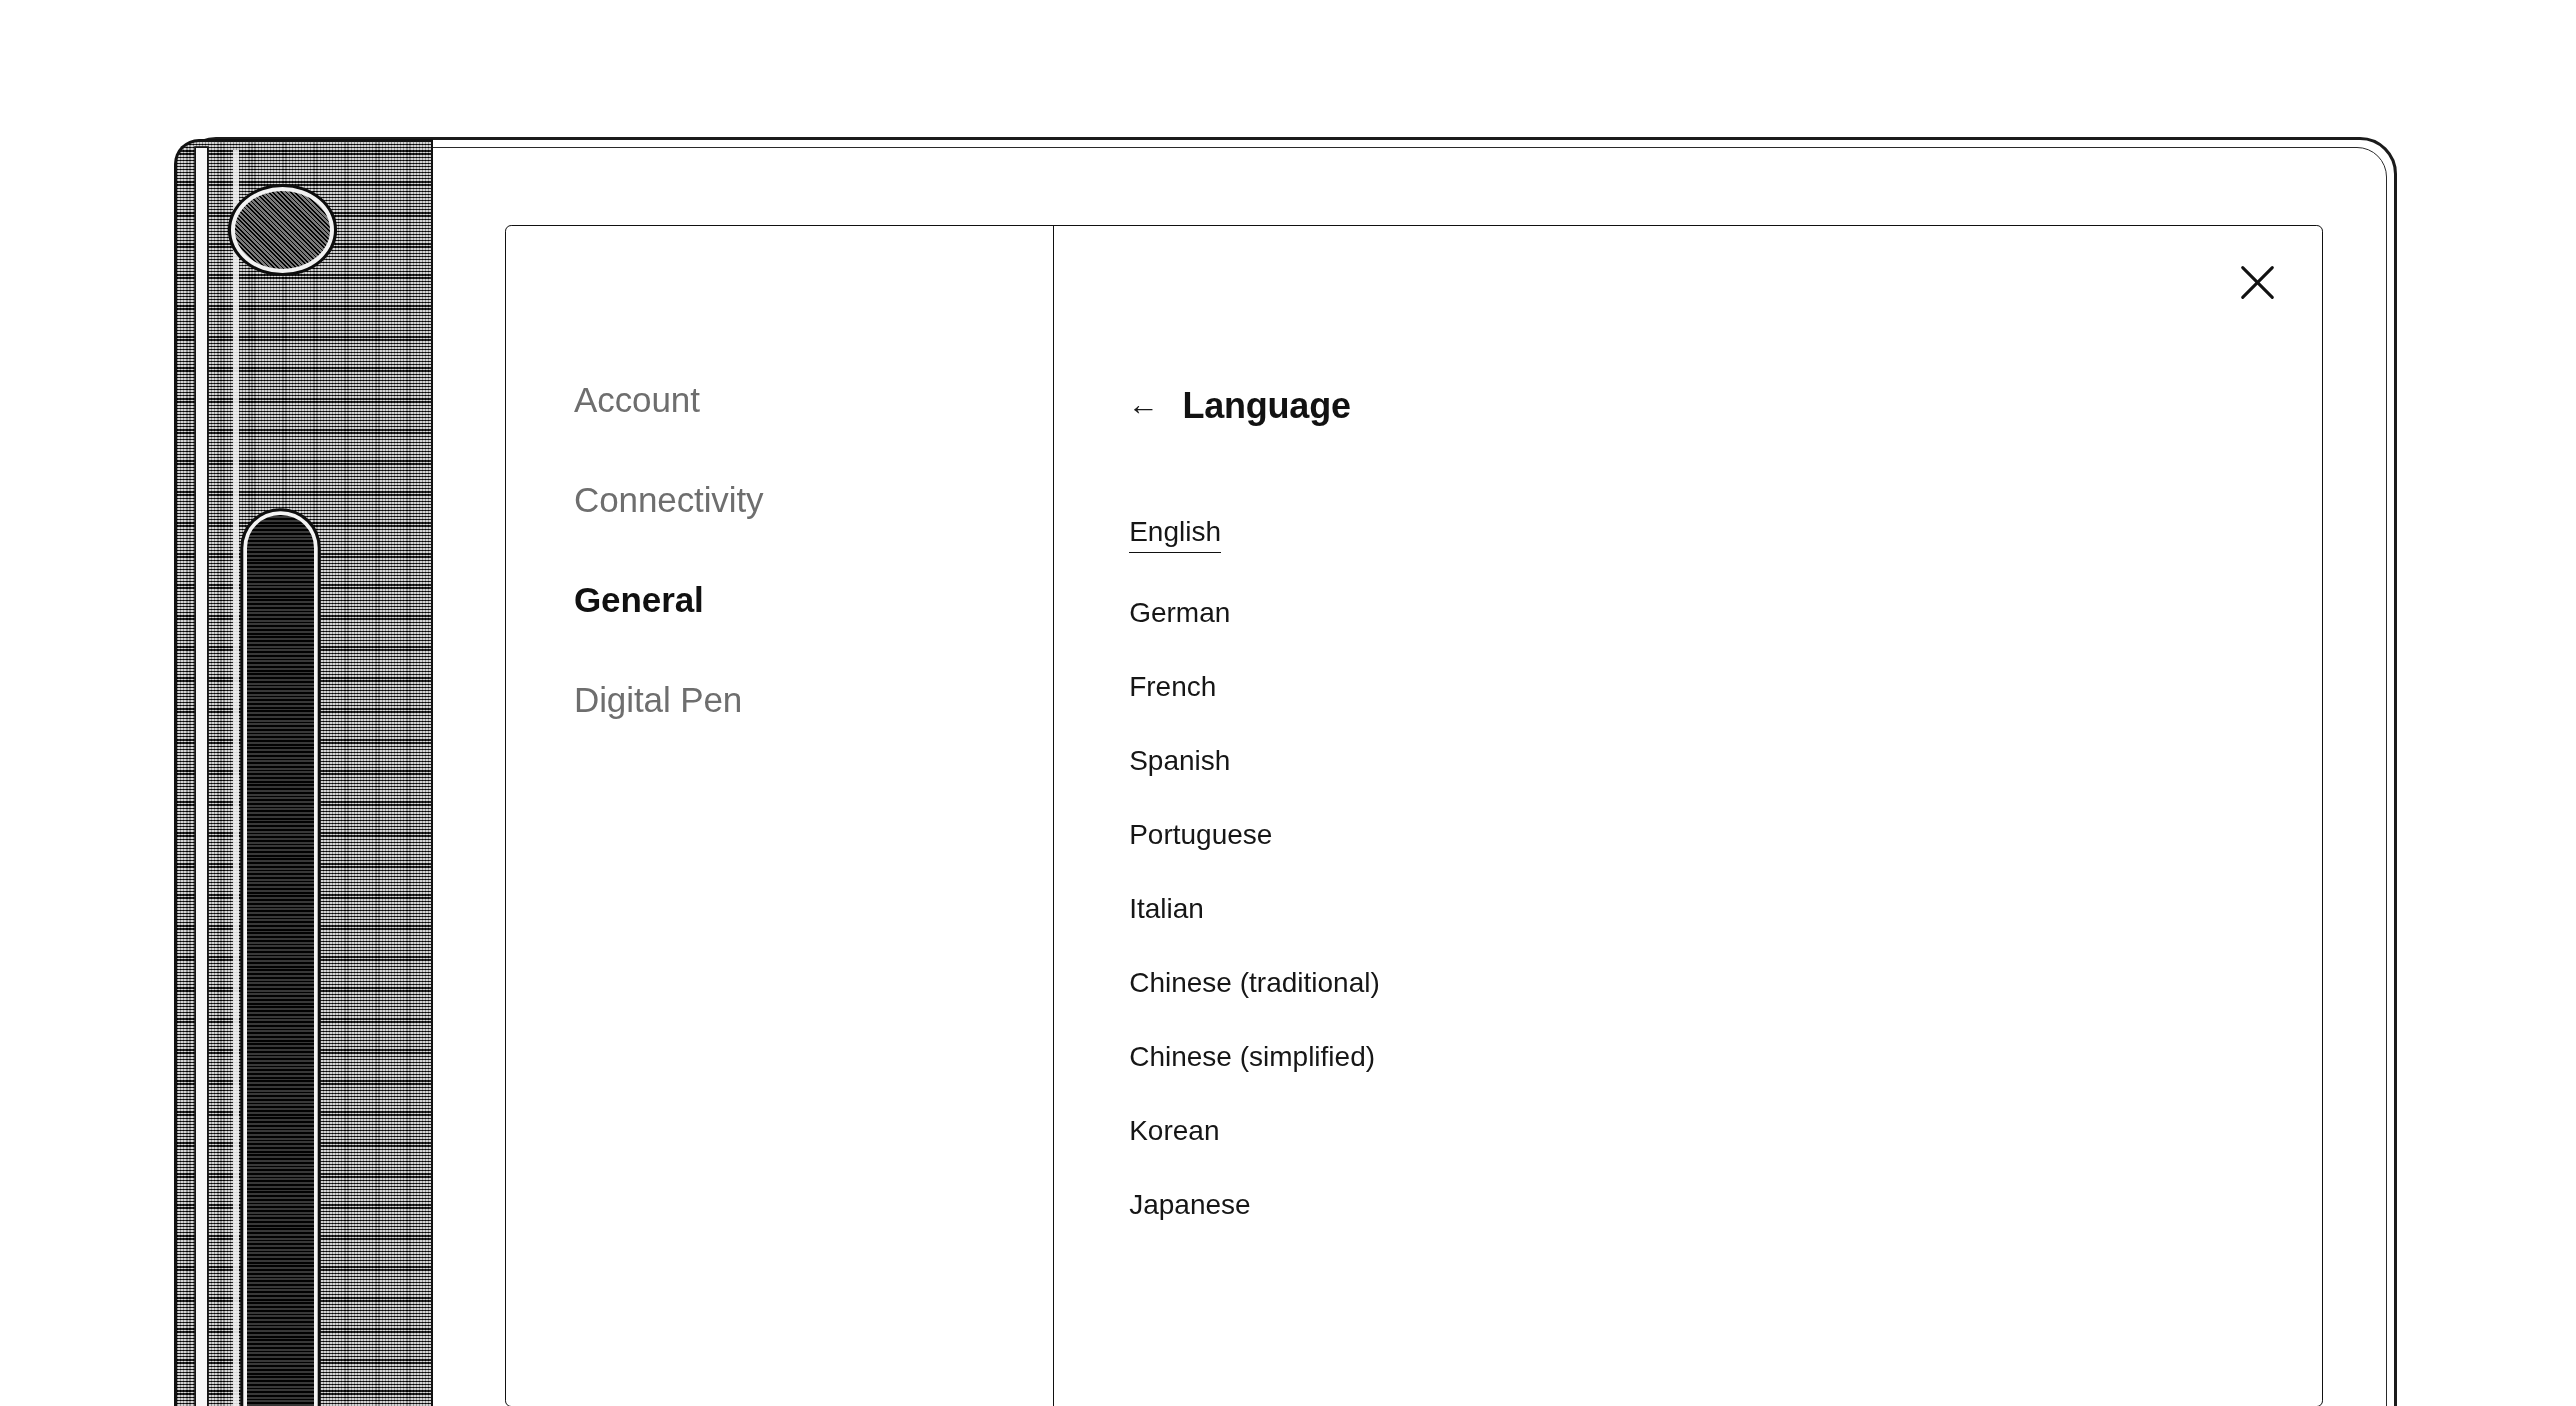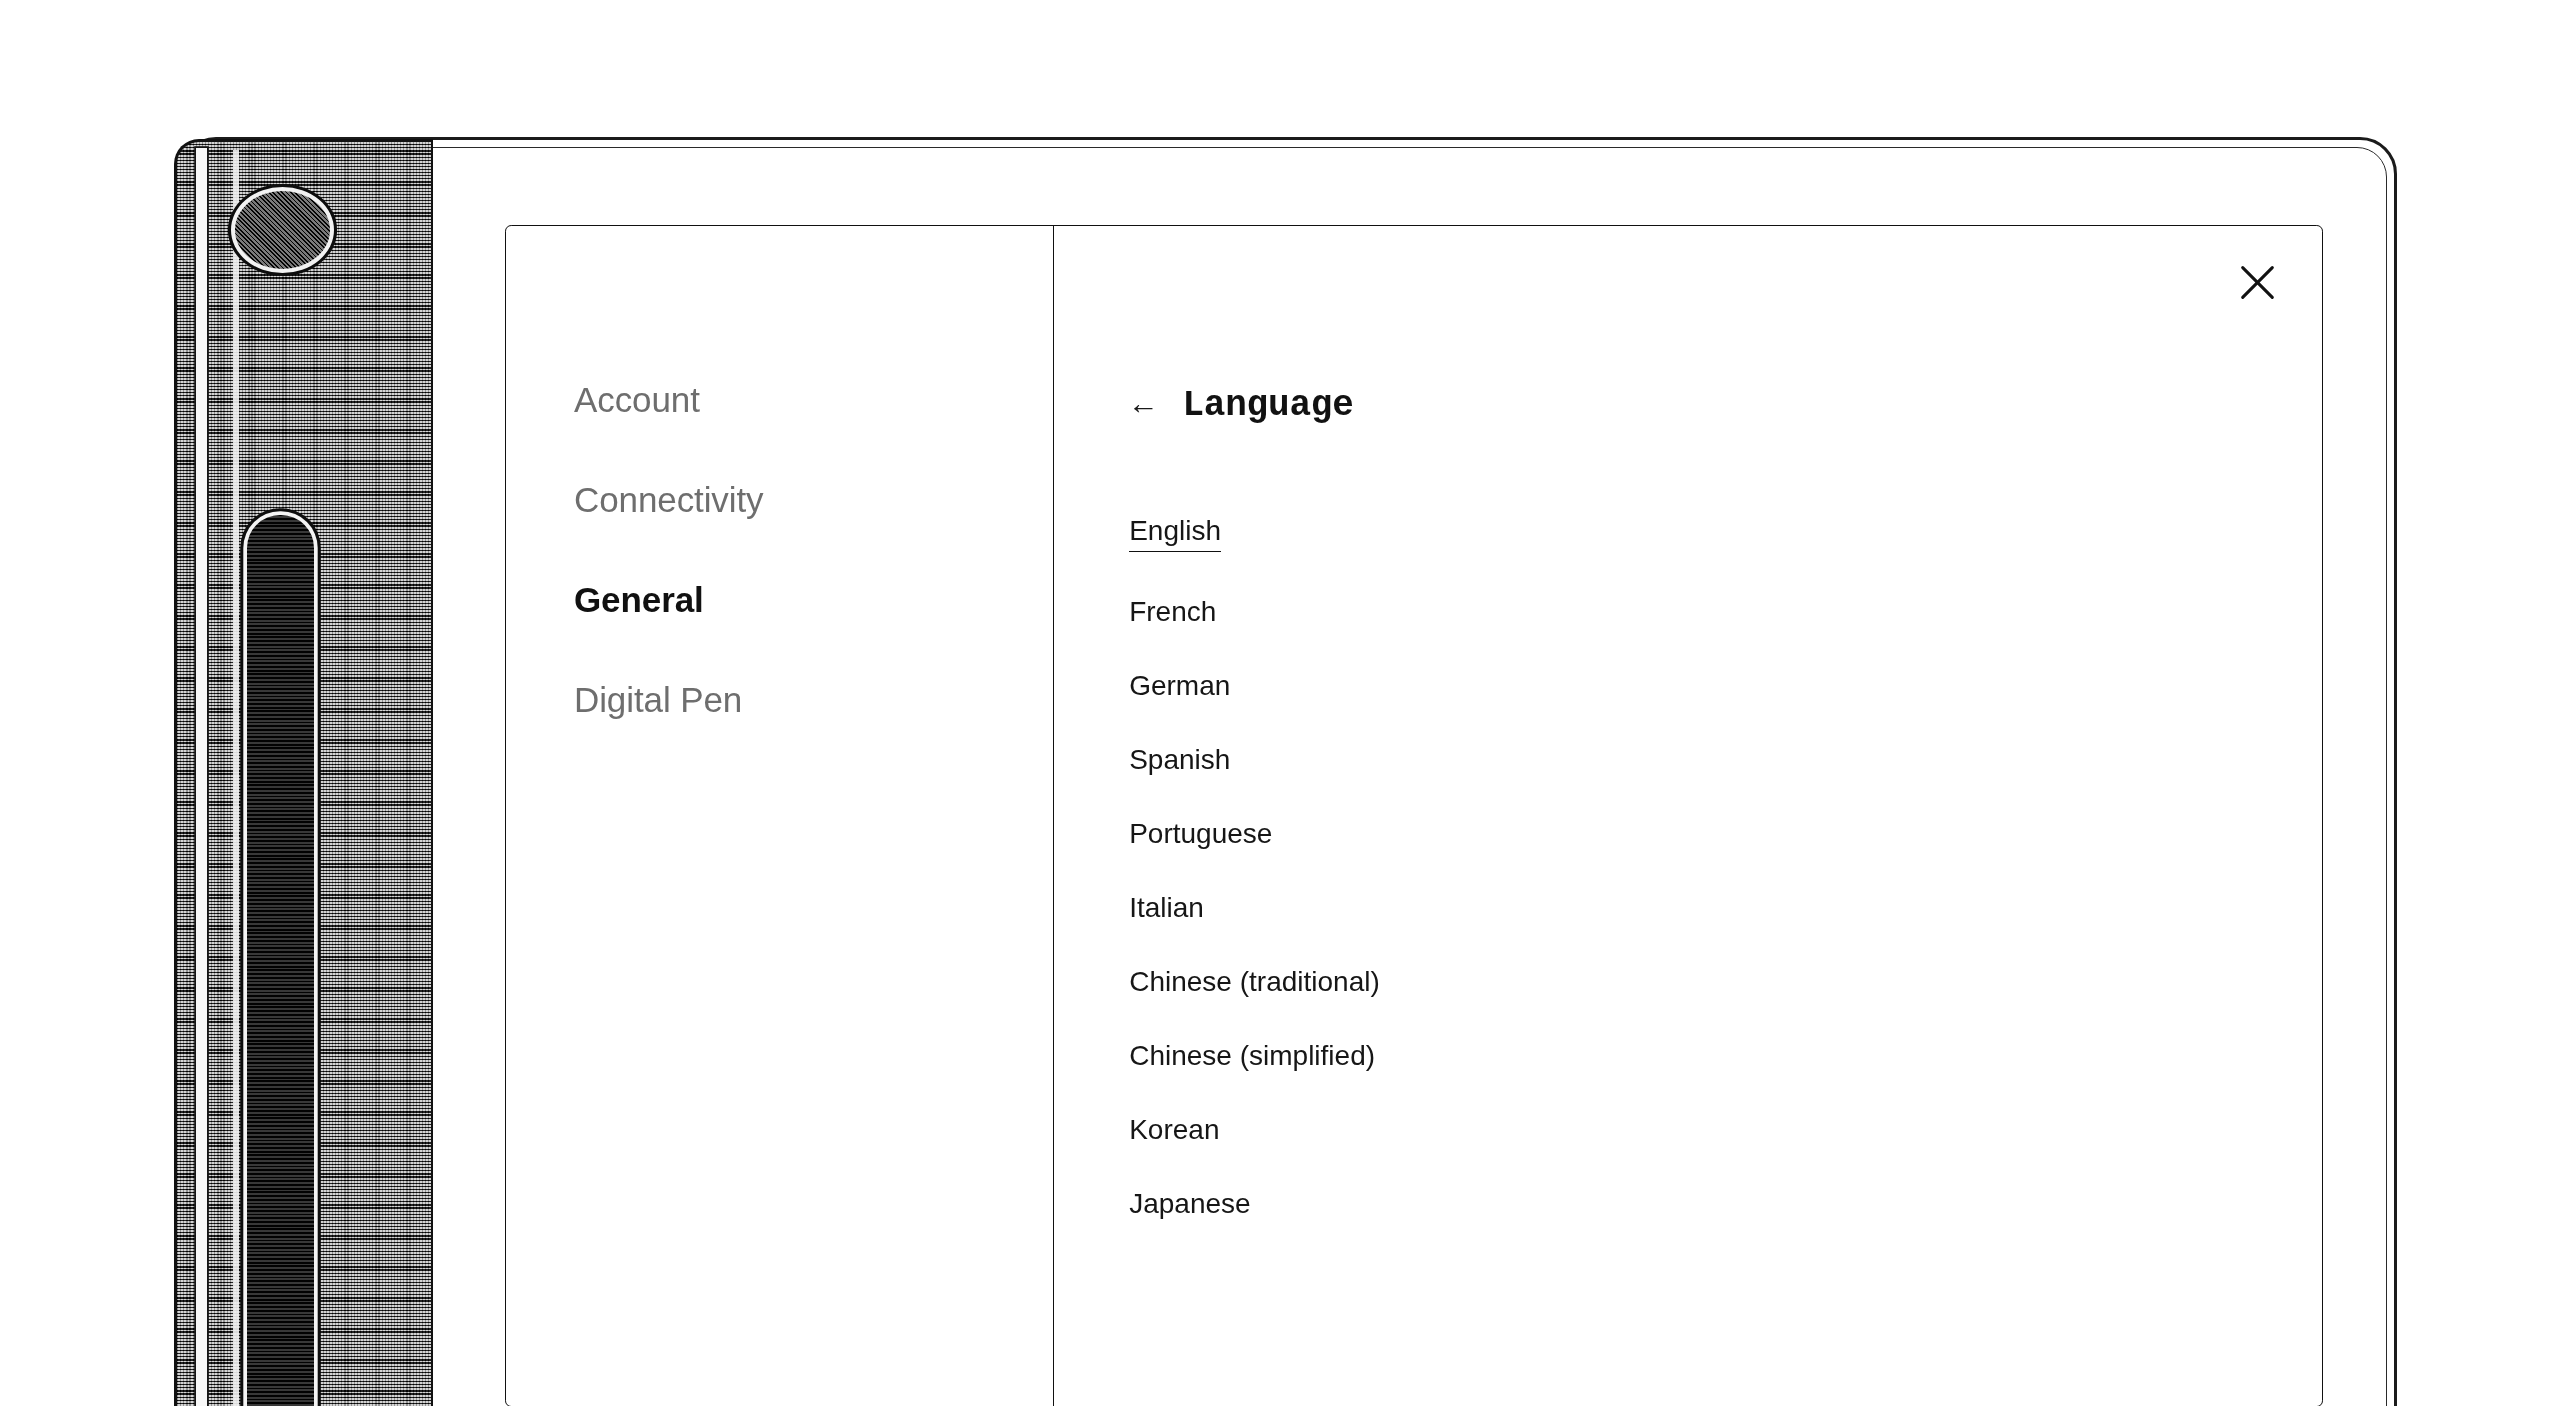--- a/index.html
+++ b/index.html
@@ -183,21 +183,20 @@
     color: #1a1a1a;
     line-height: 1;
     cursor: pointer;
     padding-bottom: 3.7px;
   }
   .content-title {
     font-size: 36px;
     font-weight: 700;
     color: #121212;
     letter-spacing: -0.2px;
-    font-family: Liberation Mono, monospace;
   }
 
   .lang-list { padding-left: 1.2px; }
   .lang-item {
     font-size: 28px;
     color: #161616;
     line-height: 1;
     margin-bottom: 46px;
     cursor: pointer;
     display: inline-block;
@@ -256,24 +255,24 @@
         <div class="content-header">
           <span class="back-arrow">←</span>
           <span class="content-title">Language</span>
         </div>
 
         <div class="lang-list">
           <div class="lang-row">
             <span class="lang-item selected">English</span>
           </div>
           <div class="lang-row">
+            <span class="lang-item">German</span>
+          </div>
+          <div class="lang-row">
             <span class="lang-item">French</span>
-          </div>
-          <div class="lang-row">
-            <span class="lang-item">German</span>
           </div>
           <div class="lang-row">
             <span class="lang-item">Spanish</span>
           </div>
           <div class="lang-row">
             <span class="lang-item">Portuguese</span>
           </div>
           <div class="lang-row">
             <span class="lang-item">Italian</span>
           </div>

